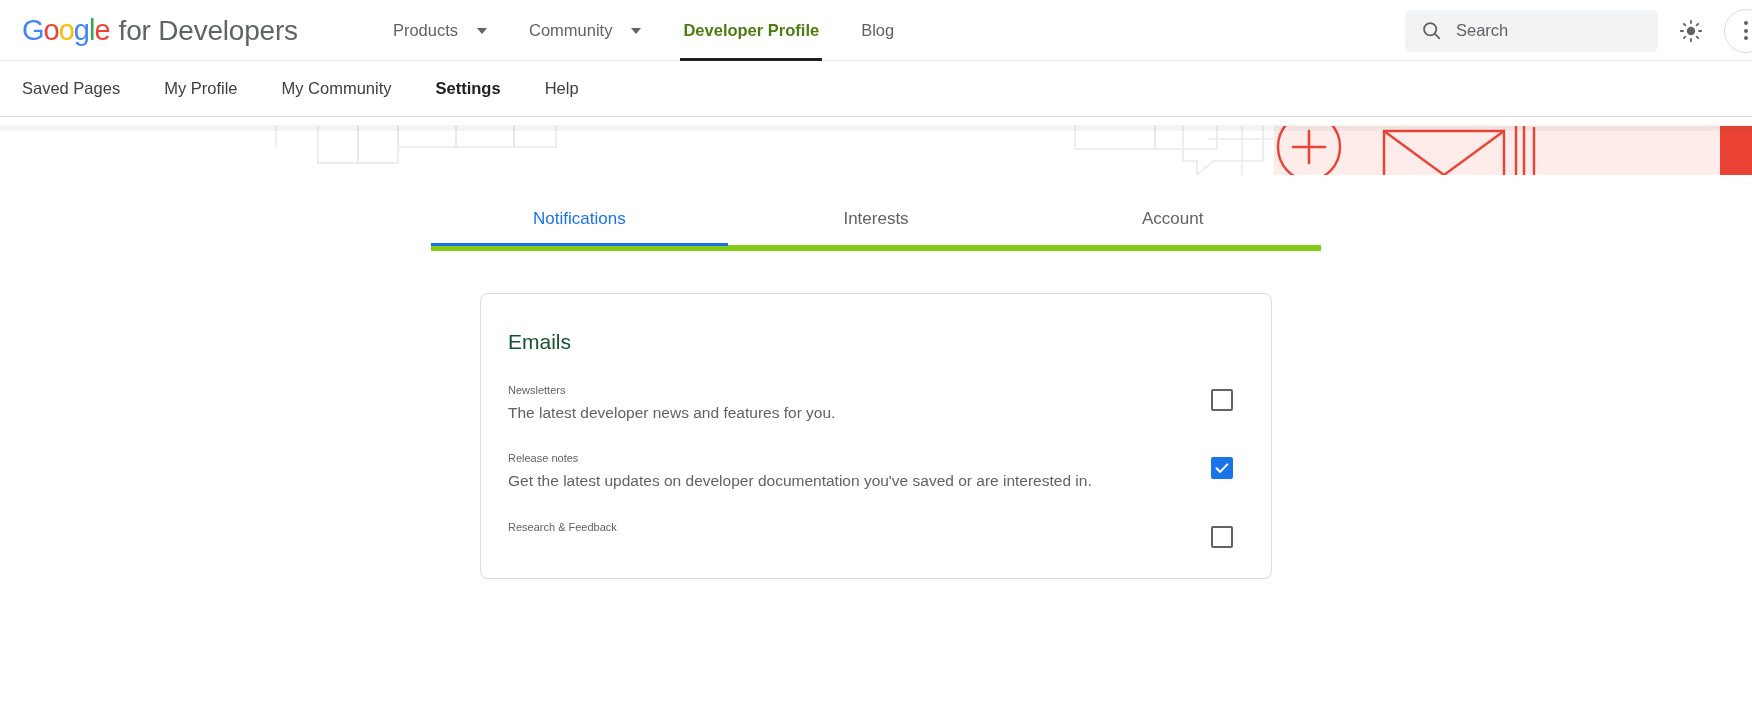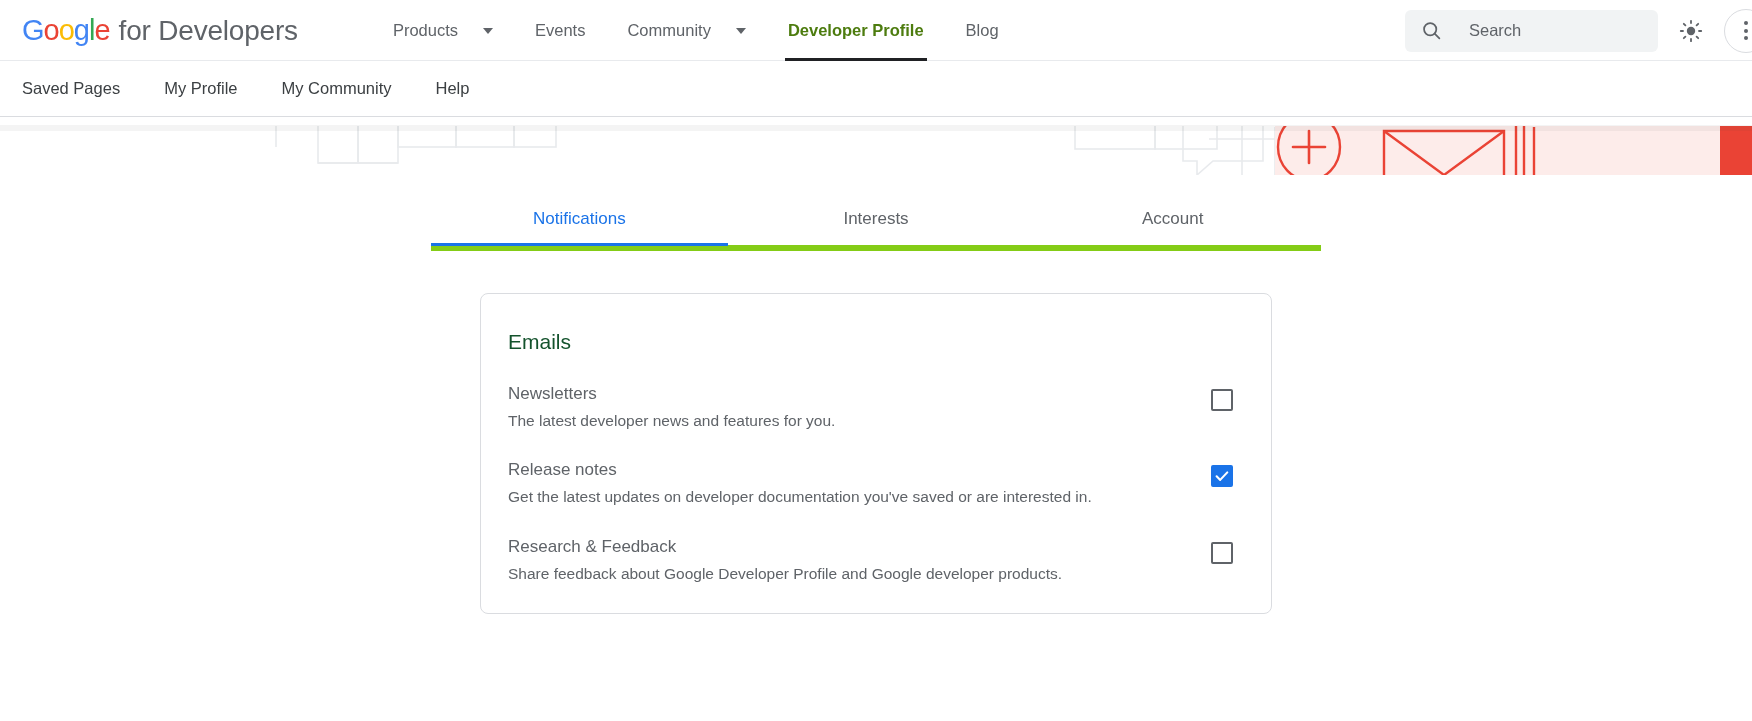--- a/index.html
+++ b/index.html
@@ -31,21 +31,21 @@
   }
   .g-logo { font-size: 29px; font-weight: 400; letter-spacing: -1px; }
   .g-logo span { font-weight: 400; }
   .c-blue { color:#4285F4; } .c-red { color:#EA4335; }
   .c-yellow { color:#FBBC05; } .c-green { color:#34A853; }
   .brand-suffix { color:#5f6368; font-size: 28px; margin-left: 9px; font-weight:400; }
 
   .mainnav { display:flex; align-items:center; margin-left: 74px; height:61px; }
   .mainnav-item {
     position: relative;
-    display: flex; align-items: center; gap: 25px;
+    display: flex; align-items: center; gap: 19px;
     height: 61px;
     padding: 0 21px;
     color: #5f6368;
     font-size: 16.5px;
     cursor: pointer;
     white-space: nowrap;
   }
   .mainnav-item.active { color: #4d7c0f; font-weight: 700; }
   .mainnav-item.active::after {
     content:""; position:absolute; left: 18px; right: 18px; bottom: 0;
@@ -58,21 +58,21 @@
     display:inline-block; position:relative; top:1px;
   }
 
   .header-right {
     position:absolute; right: 0; top: 0; height: 61px;
     display:flex; align-items:center; gap: 12px; padding-right: 0;
   }
   .searchbox {
     width: 253px; height: 42px;
     background:#f1f3f4; border-radius: 6px;
-    display:flex; align-items:center; gap: 27px;
+    display:flex; align-items:center; gap: 14px;
     padding: 0 16px;
   }
   .searchbox .ph { color:#5f6368; font-size:16.5px; }
   .icon-btn {
     width: 42px; height: 42px; border-radius:50%;
     display:flex; align-items:center; justify-content:center;
     cursor:pointer;
   }
   .kebab-btn {
     width: 44px; height: 44px; border-radius:50%;
@@ -153,21 +153,21 @@
     font-weight: 400;
     margin: 8px 0 30px 0;
   }
   .pref-row {
     display:flex; align-items:flex-start; justify-content:space-between;
     margin-bottom: 30px;
   }
   .pref-row:last-child { margin-bottom: 4px; }
   .pref-text { max-width: 660px; }
   .pref-label {
-    font-size: 17px; color:#5f6368; margin-bottom: 7px;
+    font-size: 11px; color:#5f6368; margin-bottom: 7px;
     font-weight: 400;
   }
   .pref-desc { font-size: 15.5px; color:#5f6368; line-height: 1.25; }
   .cbox {
     width: 22px; height: 22px;
     border: 2px solid #5f6368;
     border-radius: 2px;
     margin-top: 5px; margin-right: 11px;
     flex: 0 0 auto;
     cursor:pointer;
@@ -187,23 +187,20 @@
 
     <div class="brand">
       <span class="g-logo"><span class="c-blue">G</span><span class="c-red">o</span><span class="c-yellow">o</span><span class="c-blue">g</span><span class="c-green">l</span><span class="c-red">e</span></span>
       <span class="brand-suffix">for Developers</span>
     </div>
 
     <div class="mainnav">
       <div class="mainnav-item">
         <span>Products</span>
         <span class="caret"></span>
-      </div>
-      <div class="mainnav-item">
-        <span>Events</span>
       </div>
       <div class="mainnav-item">
         <span>Community</span>
         <span class="caret"></span>
       </div>
       <div class="mainnav-item active">
         <span>Developer Profile</span>
       </div>
       <div class="mainnav-item">
         <span>Blog</span>
@@ -248,20 +245,23 @@
   <div class="subnav">
     <div class="subnav-item">
       <span>Saved Pages</span>
     </div>
     <div class="subnav-item">
       <span>My Profile</span>
     </div>
     <div class="subnav-item">
       <span>My Community</span>
     </div>
+    <div class="subnav-item active">
+      <span>Settings</span>
+    </div>
     <div class="subnav-item">
       <span>Help</span>
     </div>
   </div>
 
   <div class="hero">
     <svg class="hero-inner" width="1752" height="58" viewBox="0 0 1752 58" preserveAspectRatio="none">
       <rect x="0" y="0" width="1752" height="58" fill="#ffffff"></rect>
 
       <g stroke="#e8eaed" stroke-width="1.6" fill="none">
@@ -341,21 +341,20 @@
         <div class="cbox checked">
           <svg width="16" height="16" viewBox="0 0 16 16">
             <path d="M2.6 8.3 L6.2 11.9 L13.3 4.4" fill="none" stroke="#fff" stroke-width="2.1" stroke-linecap="round" stroke-linejoin="round"></path>
           </svg>
         </div>
       </div>
 
       <div class="pref-row">
         <div class="pref-text">
           <div class="pref-label">Research &amp; Feedback</div>
-          <div class="pref-desc">Share feedback about Google Developer Profile and Google developer products.</div>
         </div>
         <div class="cbox">
           
         </div>
       </div>
 
 
     </div>
   </div>
 </div>

